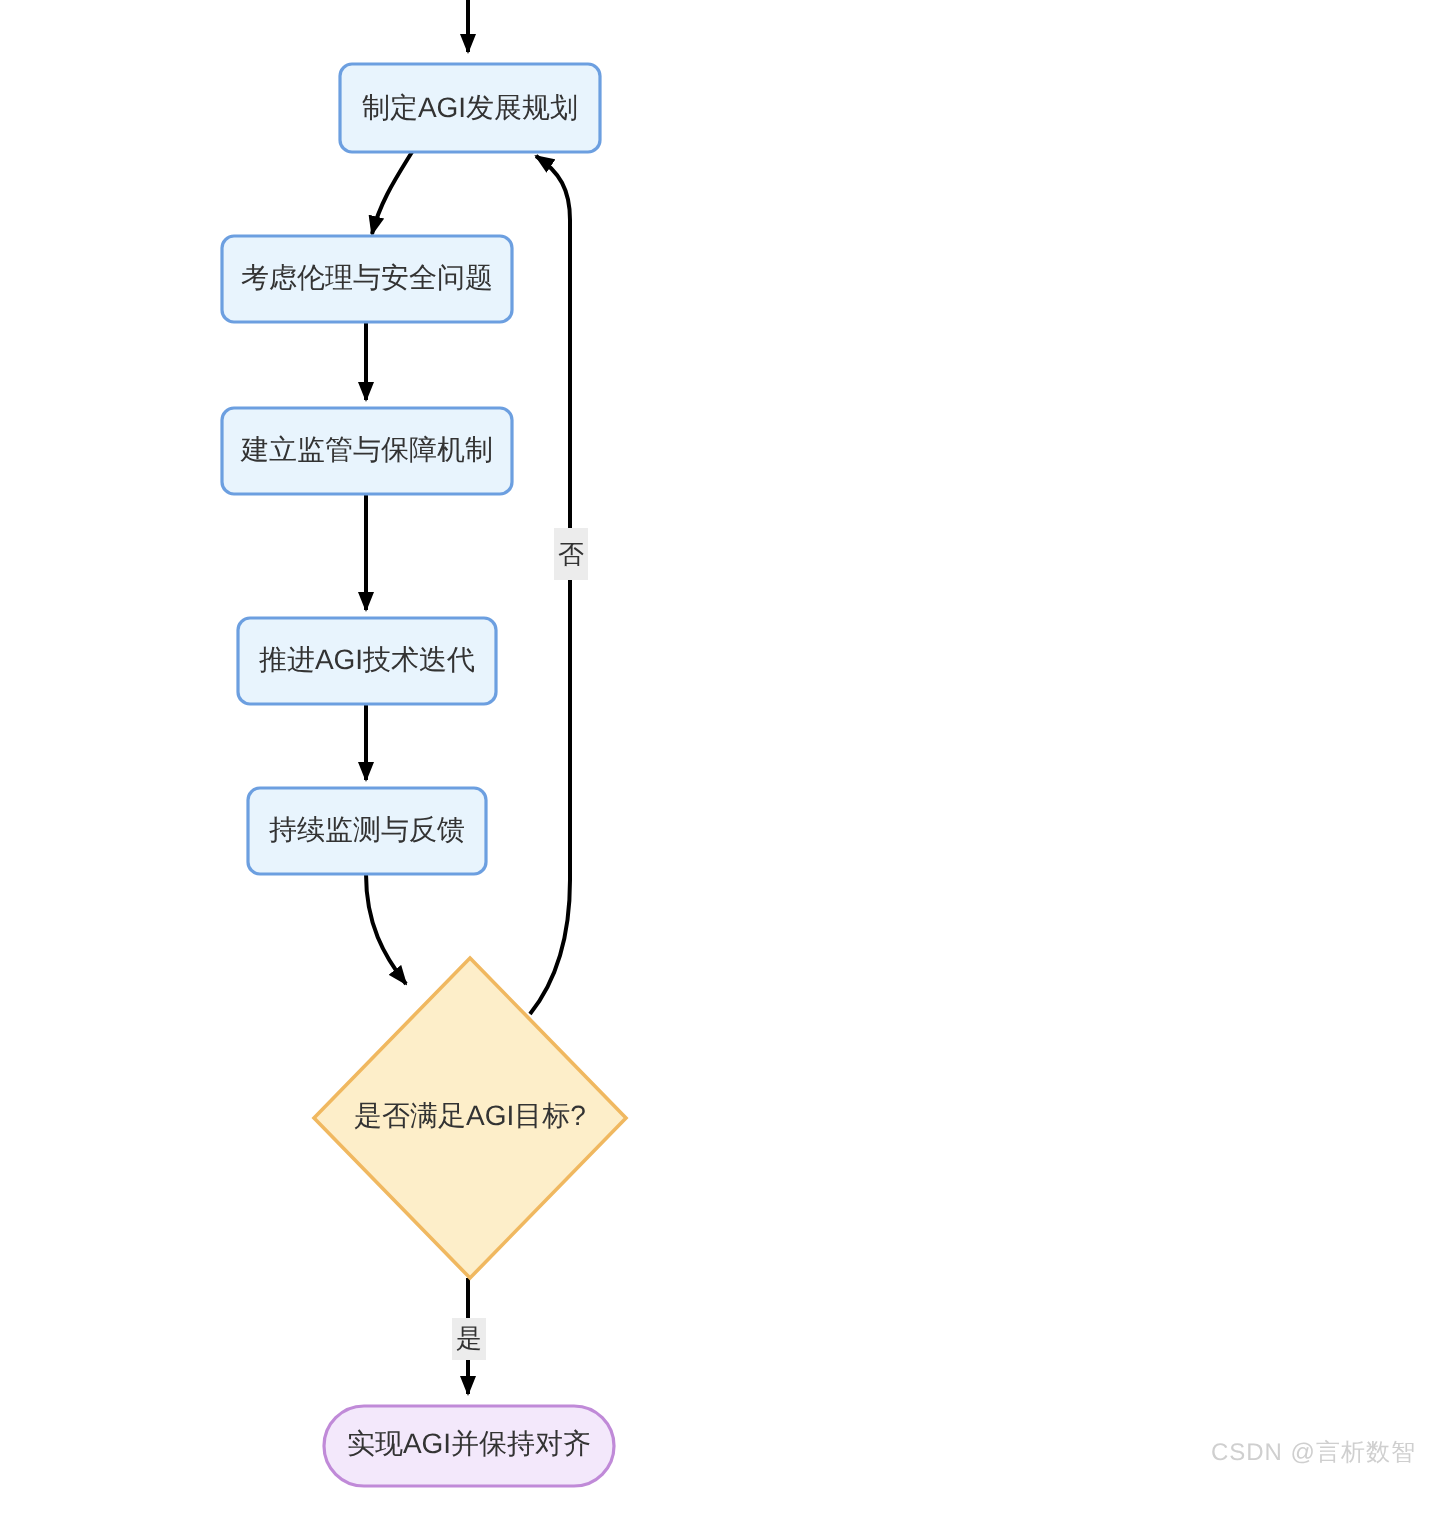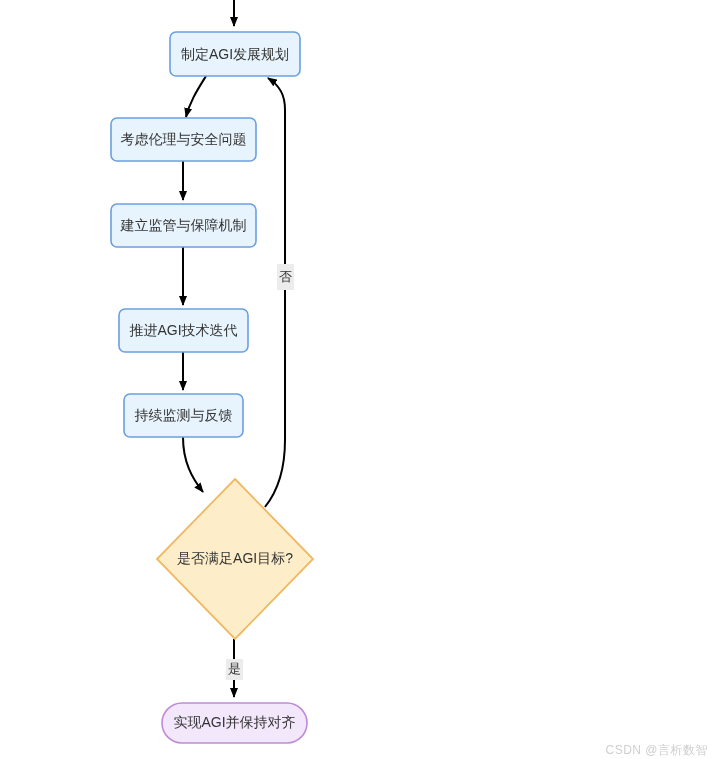--- a/index.html
+++ b/index.html
@@ -37,21 +37,21 @@
     font-family: "Liberation Sans", "DejaVu Sans", sans-serif;
   }
   .edge-line {
     fill: none;
     stroke: #000000;
     stroke-width: 2;
   }
   .watermark {
     position: absolute;
     right: 8px;
-    bottom: 0;
+    bottom: 24px;
     font-size: 12px;
     color: #cfcfcf;
     letter-spacing: 0.5px;
     font-family: "Liberation Sans", "DejaVu Sans", sans-serif;
     user-select: none;
   }
 </style>
 </head>
 <body>
 

